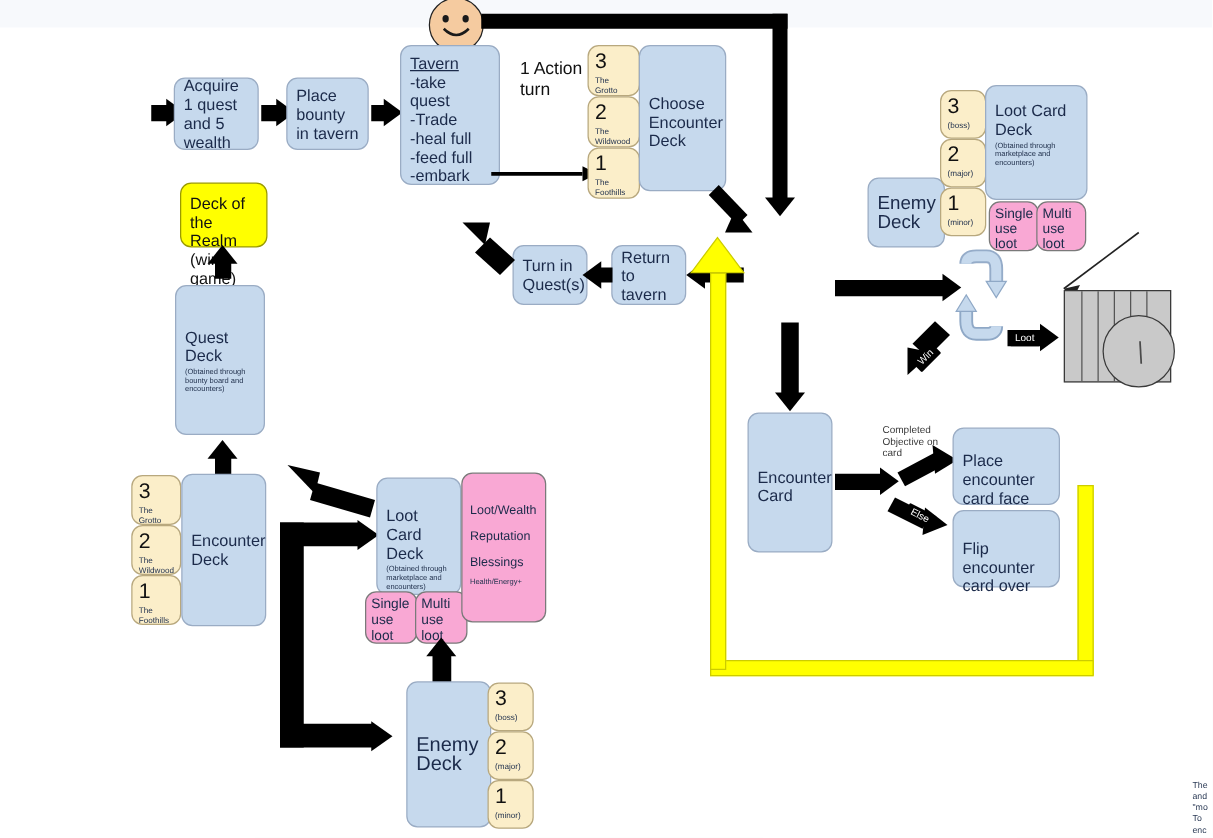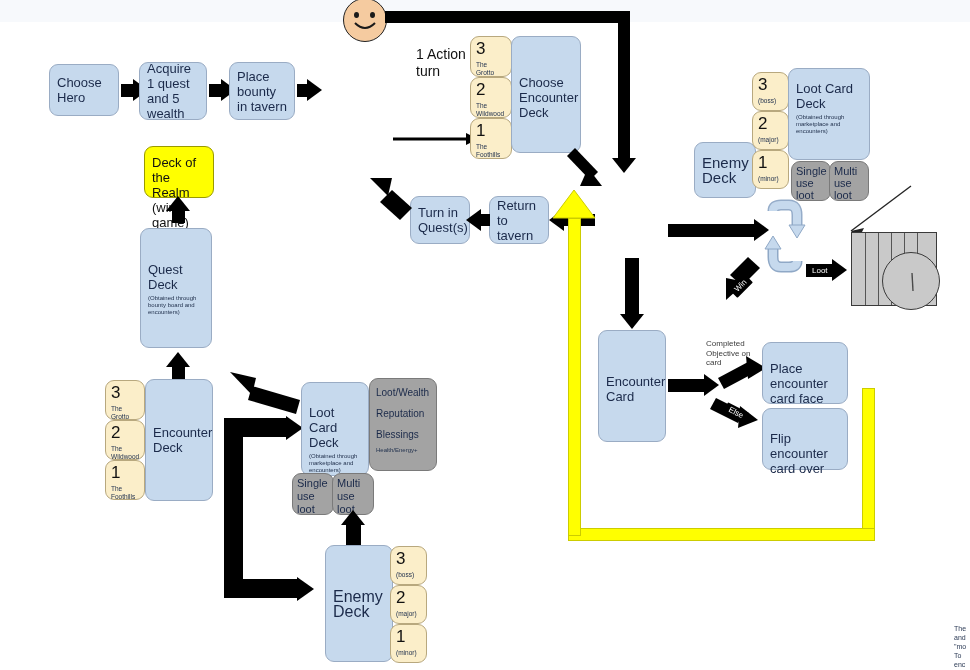--- a/index.html
+++ b/index.html
@@ -6,21 +6,21 @@
   html,body{margin:0;padding:0;background:#ffffff;}
   body{font-family:"Liberation Sans",sans-serif;}
   #canvas{position:relative;width:970px;height:670px;background:#f7f9fc;overflow:hidden;}
   .bg-lower{position:absolute;left:0;top:22px;width:970px;height:648px;background:#ffffff;}
 
   .node{position:absolute;box-sizing:border-box;border:1px solid #9aacc4;border-radius:9px;
         background:#c6d9ed;color:#1b2a4a;font-size:13px;line-height:15px;padding:6px 7px;}
   .node.center{display:flex;align-items:center;}
   .node.topal{display:block;}
   .node.yellow{background:#ffff00;border:1px solid #9a9a00;color:#111;}
-  .node.white{background:#a3a3a3;border:1px solid #7a7a7a;}
+  .node.white{background:#f9a8d4;border:1px solid #7a7a7a;}
   .node.cream{background:#fbeec9;border:1px solid #b8a87e;}
   .sub2{font-size:6px;line-height:7px;color:#23334f;display:block;margin-top:3px;}
   .tiernum{font-size:17px;line-height:17px;color:#111;}
   .tierlbl{font-size:6.5px;line-height:7.5px;color:#23334f;display:block;margin-top:4px;}
 
   .u{text-decoration:underline;}
   .freetext{position:absolute;font-size:14px;line-height:17px;color:#111;}
   .freetext.small{font-size:8px;line-height:9.5px;color:#3b3b3b;}
   .freetext.tiny{font-size:7px;line-height:9px;color:#2b3a55;}
 
@@ -45,23 +45,20 @@
   .gcirc{position:absolute;border-radius:50%;background:#c9c9c9;border:1px solid #3a3a3a;}
 
   svg.ov{position:absolute;left:0;top:0;width:970px;height:670px;pointer-events:none;}
 </style>
 </head>
 <body>
 
 <div id="canvas">
   <div class="bg-lower"></div>
 
-  <div class="node center" style="left:49px;top:64px;width:70px;height:52px;">
-    <span>Choose Hero</span>
-  </div>
   <div class="bar" style="left:121px;top:84px;width:14px;height:13px;"></div>
   <div class="tri r" style="left:133px;top:79px;"></div>
 
   <div class="node center" style="left:139px;top:62px;width:68px;height:58px;">
     <span>Acquire 1 quest and 5 wealth</span>
   </div>
   <div class="bar" style="left:209px;top:84px;width:14px;height:13px;"></div>
   <div class="tri r" style="left:221px;top:79px;"></div>
 
   <div class="node center" style="left:229px;top:62px;width:66px;height:58px;">
@@ -71,20 +68,28 @@
   <div class="tri r" style="left:307px;top:79px;"></div>
 
   <div class="meeple" style="left:343px;top:-2px;width:42px;height:42px;">
     <div class="eye" style="left:10px;top:13px;"></div>
     <div class="eye" style="left:26px;top:13px;"></div>
     <svg width="42" height="42" style="position:absolute;left:0;top:0;">
       <path d="M11 24 Q21 34 31 24" stroke="#1a1a1a" stroke-width="2" fill="none"></path>
     </svg>
   </div>
 
+  <div class="node topal" style="left:320px;top:36px;width:80px;height:112px;">
+    <span class="u">Tavern</span>
+    <span style="display:block;">-take quest</span>
+    <span style="display:block;">-Trade</span>
+    <span style="display:block;">-heal full</span>
+    <span style="display:block;">-feed full</span>
+    <span style="display:block;">-embark</span>
+  </div>
 
   <div class="freetext" style="left:416px;top:46px;width:78px;">
     <span>1 Action per turn</span>
   </div>
 
   <svg class="ov">
     <line x1="393" y1="139" x2="466" y2="139" stroke="#000" stroke-width="3"></line>
     <polygon points="466,133 478,139 466,145" fill="#000"></polygon>
     <line x1="911" y1="186" x2="851" y2="231" stroke="#222" stroke-width="1.3"></line>
     <polygon points="851,231 864,228 859,238" fill="#222"></polygon>
@@ -278,21 +283,21 @@
     <span>Loot Card Deck</span>
     <span class="sub2">(Obtained through marketplace and encounters)</span>
   </div>
   <div class="node white" style="left:292px;top:473px;width:42px;height:42px;padding:3px 4px;font-size:11px;line-height:13px;">
     <span>Single use loot</span>
   </div>
   <div class="node white" style="left:332px;top:473px;width:42px;height:42px;padding:3px 4px;font-size:11px;line-height:13px;">
     <span>Multi use loot</span>
   </div>
 
-  <div class="node white" style="left:369px;top:378px;width:68px;height:93px;padding:8px 6px;font-size:10px;line-height:12px;">
+  <div class="node white" style="left:369px;top:378px;width:68px;height:120px;padding:24px 6px;font-size:10px;line-height:12px;">
     <span style="display:block;margin-bottom:9px;">Loot/Wealth</span>
     <span style="display:block;margin-bottom:9px;">Reputation</span>
     <span style="display:block;margin-bottom:6px;">Blessings</span>
     <span class="sub2">Health/Energy+</span>
   </div>
 
 
   <div class="bar" style="left:346px;top:522px;width:15px;height:24px;"></div>
   <div class="tri u" style="left:341px;top:510px;"></div>
 

